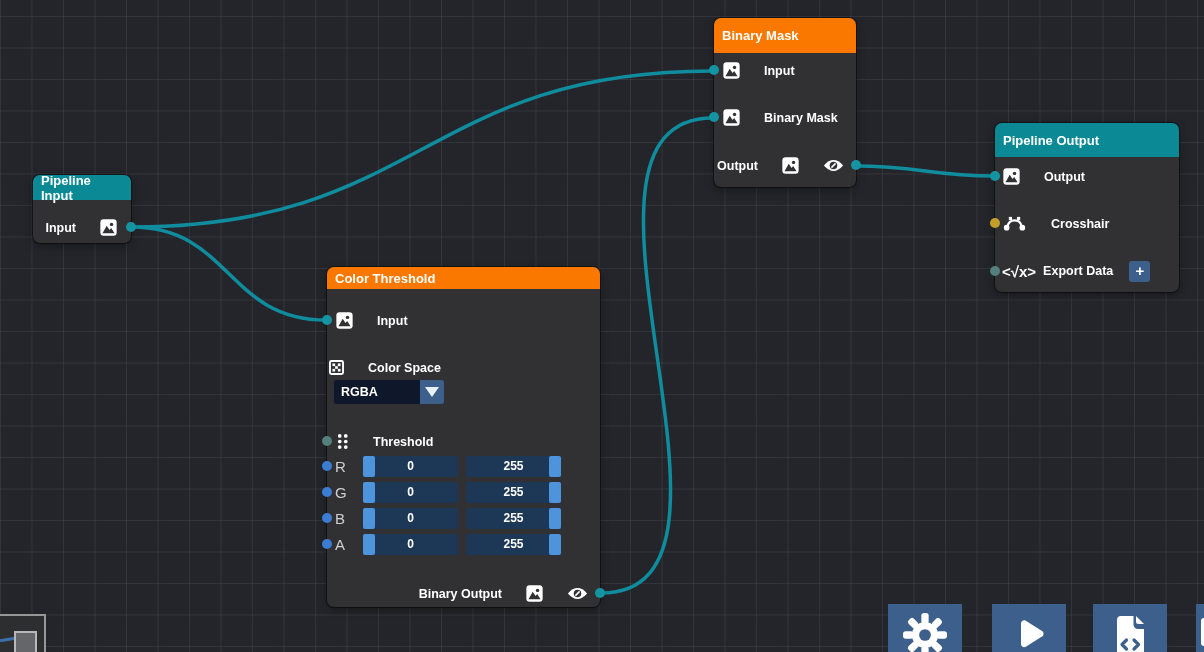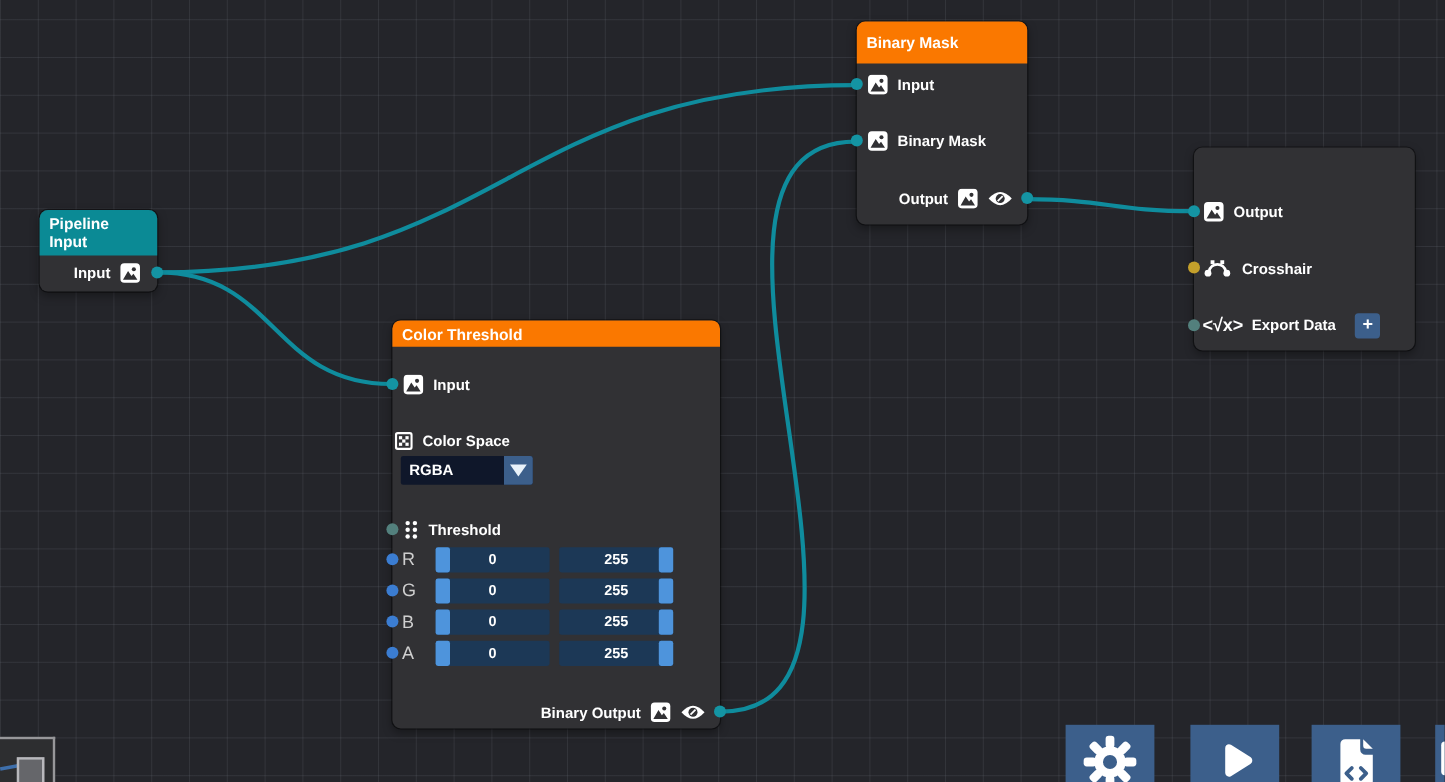--- a/index.html
+++ b/index.html
@@ -18,21 +18,21 @@
   svg.wires path { stroke:#0f8c9d; stroke-width:3.5; fill:none; stroke-linecap:round; }
 
   .node { position:absolute; z-index:2; background:#313134; border-radius:7px;
           box-shadow:0 0 0 1px rgba(0,0,0,0.45), 0 3px 8px rgba(0,0,0,0.35); }
   .node-header { position:absolute; left:0; top:0; right:0; border-radius:7px 7px 0 0;
           display:flex; align-items:center; padding:0 8px; color:#fff;
           font-weight:700; font-size:13px; }
   .hdr-teal { background:#0b8a95; }
   .hdr-orange { background:#fa7800; }
 
-  .row { position:absolute; display:flex; align-items:center; gap:8px;
+  .row { position:absolute; display:flex; align-items:center; gap:24px;
          color:#fff; font-weight:700; font-size:12.5px; height:21px; }
   .row.right { justify-content:flex-end; }
 
   .port { position:absolute; width:10px; height:10px; border-radius:50%; z-index:3; }
   .p-teal  { background:#1494a3; }
   .p-muted { background:#53807d; }
   .p-yellow{ background:#c4a02b; }
   .p-blue  { background:#3b7dd2; }
 
   .dropdown { position:absolute; display:flex; align-items:center; background:#0f172a;
@@ -76,21 +76,21 @@
 <div class="canvas">
 
   <svg class="wires" width="1204" height="652">
     <path d="M 132 227 C 420 227 425 71 713 71"></path>
     <path d="M 132 227 C 230 227 227 320 326 320"></path>
     <path d="M 601 593 C 781 593 533 118 713 118"></path>
     <path d="M 855 166 C 920 166 930 176 994 176"></path>
   </svg>
 
   <div class="node" style="left:33px; top:175px; width:98px; height:68px;">
-    <div class="node-header hdr-teal" style="height:38px;">
+    <div class="node-header hdr-teal" style="height:25px;">
       <span>Pipeline Input</span>
     </div>
     <div class="row right" style="left:0; right:14px; top:42px;">
       <span>Input</span>
       <span class="icon">
         <svg width="17" height="17" viewBox="0 0 24 24">
             <rect x="0.5" y="0.5" width="23" height="23" rx="4.5" fill="#fff"></rect>
             <circle cx="16.3" cy="7.6" r="2.4" fill="#313134"></circle>
             <path d="M3.5 20 L9.5 9.5 L13.5 15.5 L15.8 12.8 L20.5 20 Z" fill="#313134"></path>
           </svg>
@@ -261,20 +261,23 @@
     <div class="port p-teal" style="left:-5px; top:48px;"></div>
     <div class="port p-muted" style="left:-5px; top:169px;"></div>
     <div class="port p-blue" style="left:-5px; top:194px;"></div>
     <div class="port p-blue" style="left:-5px; top:220px;"></div>
     <div class="port p-blue" style="left:-5px; top:246px;"></div>
     <div class="port p-blue" style="left:-5px; top:272px;"></div>
     <div class="port p-teal" style="right:-5px; top:321px;"></div>
   </div>
 
   <div class="node" style="left:995px; top:123px; width:184px; height:169px;">
+    <div class="node-header hdr-teal" style="height:34px;">
+      <span>Pipeline Output</span>
+    </div>
     <div class="row" style="left:8px; top:43px;">
       <span class="icon">
         <svg width="17" height="17" viewBox="0 0 24 24">
             <rect x="0.5" y="0.5" width="23" height="23" rx="4.5" fill="#fff"></rect>
             <circle cx="16.3" cy="7.6" r="2.4" fill="#313134"></circle>
             <path d="M3.5 20 L9.5 9.5 L13.5 15.5 L15.8 12.8 L20.5 20 Z" fill="#313134"></path>
           </svg>
       </span>
       <span>Output</span>
     </div>

